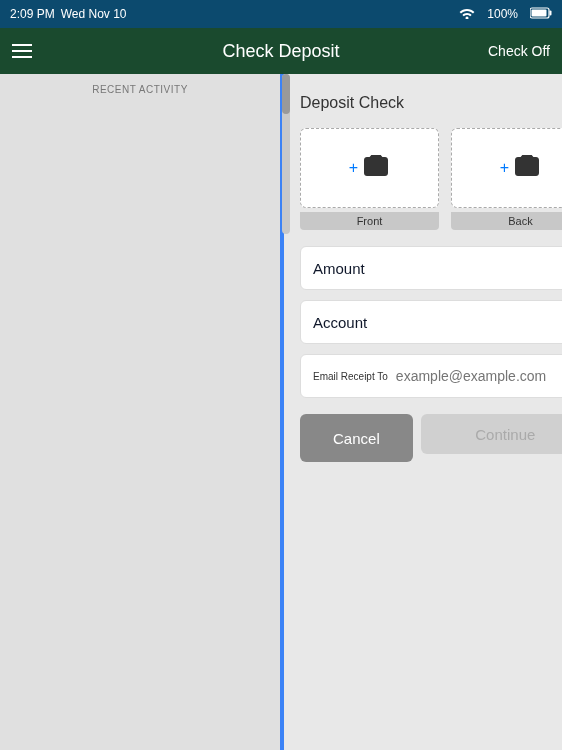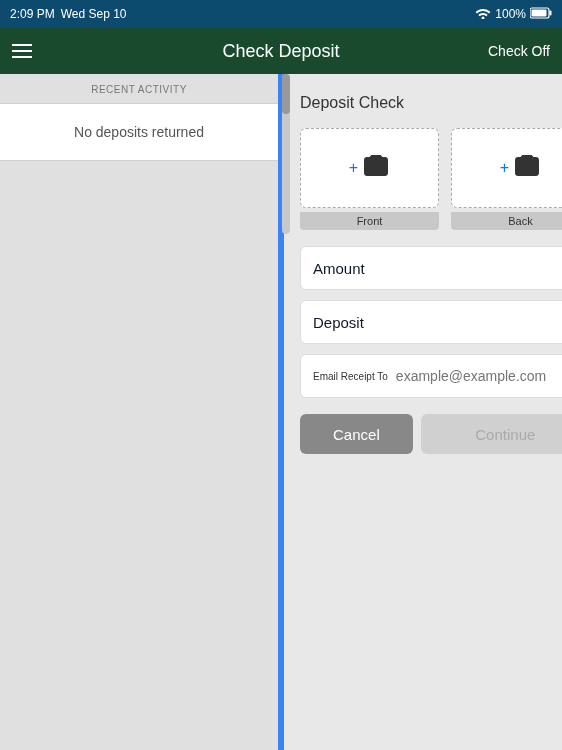--- a/index.html
+++ b/index.html
@@ -17,21 +17,21 @@
       color: white;
       height: 28px;
       display: flex;
       align-items: center;
       justify-content: space-between;
       padding: 0 10px;
       font-size: 12px;
       font-weight: 500;
     }
     .status-left { display: flex; align-items: center; gap: 6px; }
-    .status-right { display: flex; align-items: center; gap: 4px; }
+    .status-right { display: flex; align-items: center; gap: 12px; }
 
     
     .nav-bar {
       background: #1a4a2e;
       color: white;
       height: 46px;
       display: flex;
       align-items: center;
       justify-content: space-between;
       padding: 0 12px;
@@ -68,21 +68,21 @@
     
     .main-layout {
       display: flex;
       height: calc(750px - 74px);
     }
 
     
     .left-panel {
       width: 284px;
       background: #e0e0e0;
-      border-right: 6px solid #3b82f6;
+      border-right: 4px solid #3b82f6;
       flex-shrink: 0;
     }
     .recent-activity-label {
       text-align: center;
       font-size: 10px;
       color: #777;
       letter-spacing: 0.5px;
       padding: 10px 0 8px;
       text-transform: uppercase;
     }
@@ -216,21 +216,21 @@
       background: transparent;
     }
 
     
     .action-row {
       display: flex;
       gap: 8px;
     }
     .cancel-btn {
       flex: 1;
-      height: 40px;
+      height: 48px;
       background: #888;
       border: none;
       border-radius: 6px;
       color: white;
       font-size: 15px;
       cursor: pointer;
     }
     .continue-btn {
       flex: 1.5;
       height: 40px;
@@ -241,21 +241,21 @@
       font-size: 15px;
       cursor: not-allowed;
     }
   </style>
 </head>
 <body>
 
 <div class="status-bar">
   <div class="status-left">
     <span>2:09 PM</span>
-    <span>Wed Sep 10</span>
+    <span>Wed Nov 10</span>
   </div>
   <div class="status-right">
     <span>
       <svg width="16" height="12" viewBox="0 0 16 12" fill="white">
         <path d="M8 9.5a1.5 1.5 0 1 1 0 3 1.5 1.5 0 0 1 0-3zm0-3.5c1.8 0 3.4.7 4.6 1.9l-1.4 1.4C10.3 8.5 9.2 8 8 8s-2.3.5-3.2 1.3L3.4 7.9C4.6 6.7 6.2 6 8 6zm0-4c2.9 0 5.5 1.2 7.4 3.1L14 6.5C12.4 5 10.3 4 8 4S3.6 5 2 6.5L.6 5.1C2.5 3.2 5.1 2 8 2z"></path>
       </svg>
     </span>
     <span>100%</span>
     <span>
       <svg width="22" height="12" viewBox="0 0 22 12" fill="white">
@@ -274,21 +274,20 @@
     <span></span>
   </div>
   <span class="nav-title">Check Deposit</span>
   <button class="sign-off-btn">Check Off</button>
 </div>
 
 <div class="main-layout">
 
   <div class="left-panel">
     <div class="recent-activity-label">RECENT ACTIVITY</div>
-    <div class="no-deposits">No deposits returned</div>
   </div>
 
   <div class="scroll-indicator">
     <div class="scroll-thumb"></div>
   </div>
 
   <div class="right-panel">
     <div class="deposit-check-title">Deposit Check</div>
 
     <div class="camera-row">
@@ -315,21 +314,21 @@
         <div class="camera-label">Back</div>
       </div>
     </div>
 
     <div class="form-field">
       <span class="form-field-label">Amount</span>
 
     </div>
 
     <div class="form-field">
-      <span class="form-field-label">Deposit</span>
+      <span class="form-field-label">Account</span>
 
     </div>
 
     <div class="email-row">
       <span class="email-label">Email Receipt To</span>
       <input class="email-input" type="email" placeholder="example@example.com" style="">
     </div>
 
     <div class="action-row">
       <button class="cancel-btn">Cancel</button>

